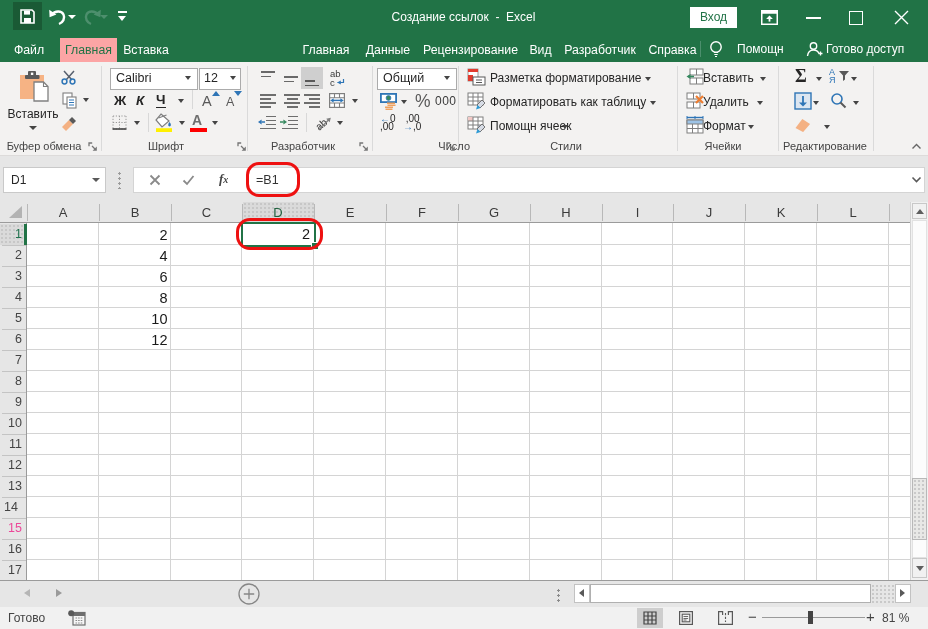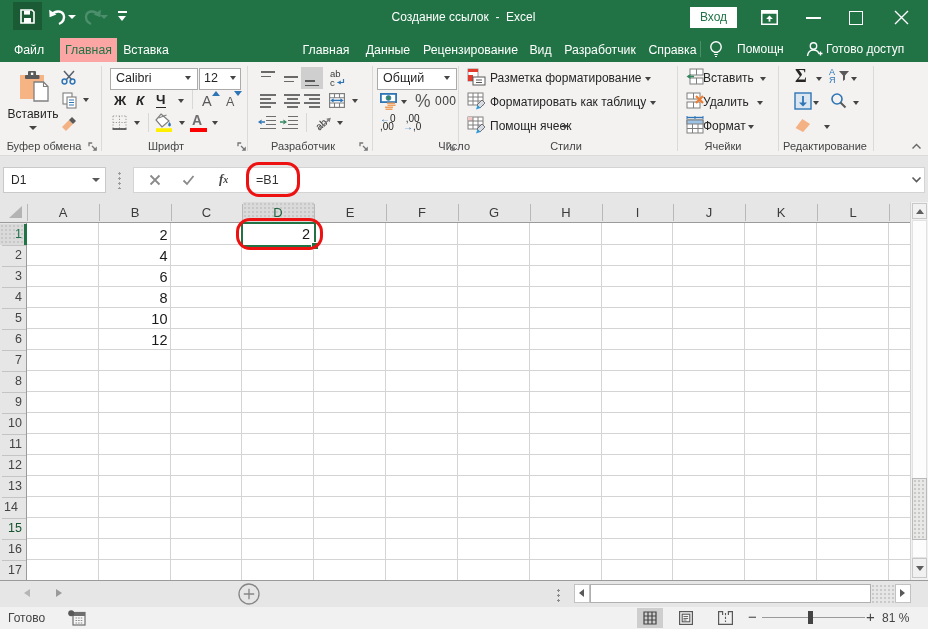--- a/index.html
+++ b/index.html
@@ -397,21 +397,21 @@
 <div class="abs" style="left:0;top:416px;width:22px;text-align:right;font-size:12.5px;color:#444;">10</div>
 <div class="abs" style="left:2px;top:433.5px;width:24px;height:1px;background:#c4c4c4;"></div>
 <div class="abs" style="left:0;top:437px;width:22px;text-align:right;font-size:12.5px;color:#444;">11</div>
 <div class="abs" style="left:2px;top:454.5px;width:24px;height:1px;background:#c4c4c4;"></div>
 <div class="abs" style="left:0;top:458px;width:22px;text-align:right;font-size:12.5px;color:#444;">12</div>
 <div class="abs" style="left:2px;top:475.5px;width:24px;height:1px;background:#c4c4c4;"></div>
 <div class="abs" style="left:0;top:479px;width:22px;text-align:right;font-size:12.5px;color:#444;">13</div>
 <div class="abs" style="left:2px;top:496.5px;width:24px;height:1px;background:#c4c4c4;"></div>
 <div class="abs" style="left:0;top:500px;width:22px;text-align:center;font-size:12.5px;color:#444;">14</div>
 <div class="abs" style="left:2px;top:517.5px;width:24px;height:1px;background:#c4c4c4;"></div>
-<div class="abs" style="left:0;top:521px;width:22px;text-align:right;font-size:12.5px;color:#14532d;">15</div>
+<div class="abs" style="left:0;top:521px;width:22px;text-align:right;font-size:12.5px;color:#ec4899;">15</div>
 <div class="abs" style="left:2px;top:538.5px;width:24px;height:1px;background:#c4c4c4;"></div>
 <div class="abs" style="left:0;top:542px;width:22px;text-align:right;font-size:12.5px;color:#444;">16</div>
 <div class="abs" style="left:2px;top:559.5px;width:24px;height:1px;background:#c4c4c4;"></div>
 <div class="abs" style="left:0;top:563px;width:22px;text-align:right;font-size:12.5px;color:#444;">17</div>
 <div class="abs" style="left:98px;top:223px;width:1px;height:357px;background:#d4d4d4;"></div>
 <div class="abs" style="left:170px;top:223px;width:1px;height:357px;background:#d4d4d4;"></div>
 <div class="abs" style="left:241px;top:223px;width:1px;height:357px;background:#d4d4d4;"></div>
 <div class="abs" style="left:313px;top:223px;width:1px;height:357px;background:#d4d4d4;"></div>
 <div class="abs" style="left:385px;top:223px;width:1px;height:357px;background:#d4d4d4;"></div>
 <div class="abs" style="left:457px;top:223px;width:1px;height:357px;background:#d4d4d4;"></div>

